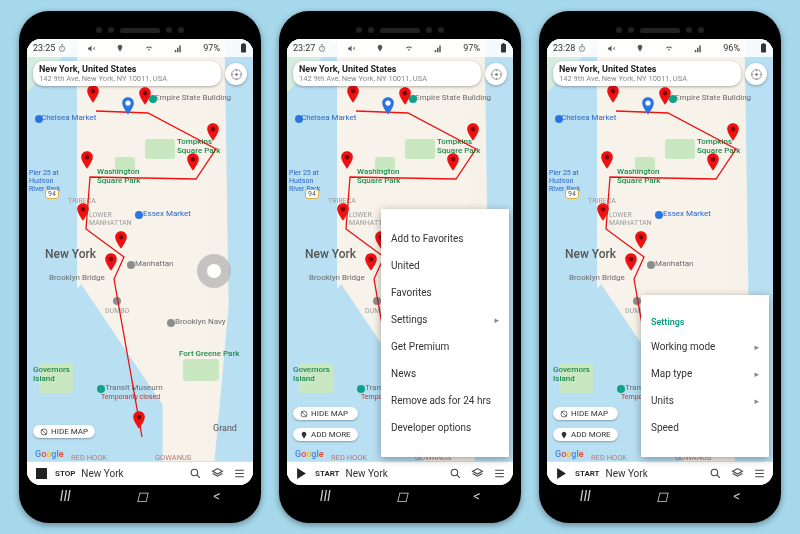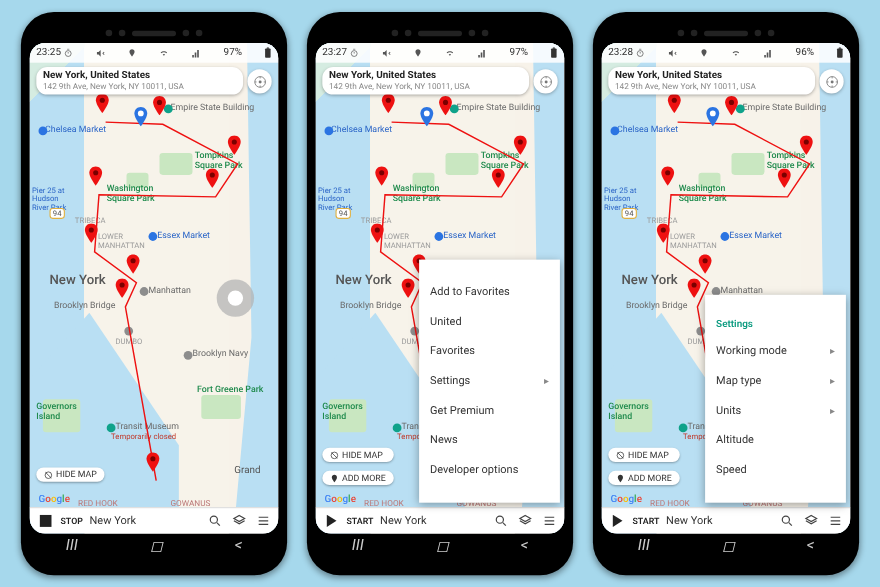--- a/index.html
+++ b/index.html
@@ -573,20 +573,23 @@
           <span>Settings</span>
           <span class="chev">▸</span>
         </div>
         <div class="menu-item">
           <span>Get Premium</span>
         </div>
         <div class="menu-item">
           <span>News</span>
         </div>
         <div class="menu-item">
+          <span>Remove ads for 24 hrs</span>
+        </div>
+        <div class="menu-item">
           <span>Developer options</span>
         </div>
       </div>
     </div>
     <div class="navbar">
       <div>III</div>
       <div>◻</div>
       <div>&lt;</div>
     </div>
   </div>
@@ -801,23 +804,20 @@
         </div>
         <div class="menu-item">
           <span>Map type</span>
           <span class="chev">▸</span>
         </div>
         <div class="menu-item">
           <span>Units</span>
           <span class="chev">▸</span>
         </div>
         <div class="menu-item">
-          <span>Altitude</span>
-        </div>
-        <div class="menu-item">
           <span>Speed</span>
         </div>
       </div>
     </div>
     <div class="navbar">
       <div>III</div>
       <div>◻</div>
       <div>&lt;</div>
     </div>
   </div>

